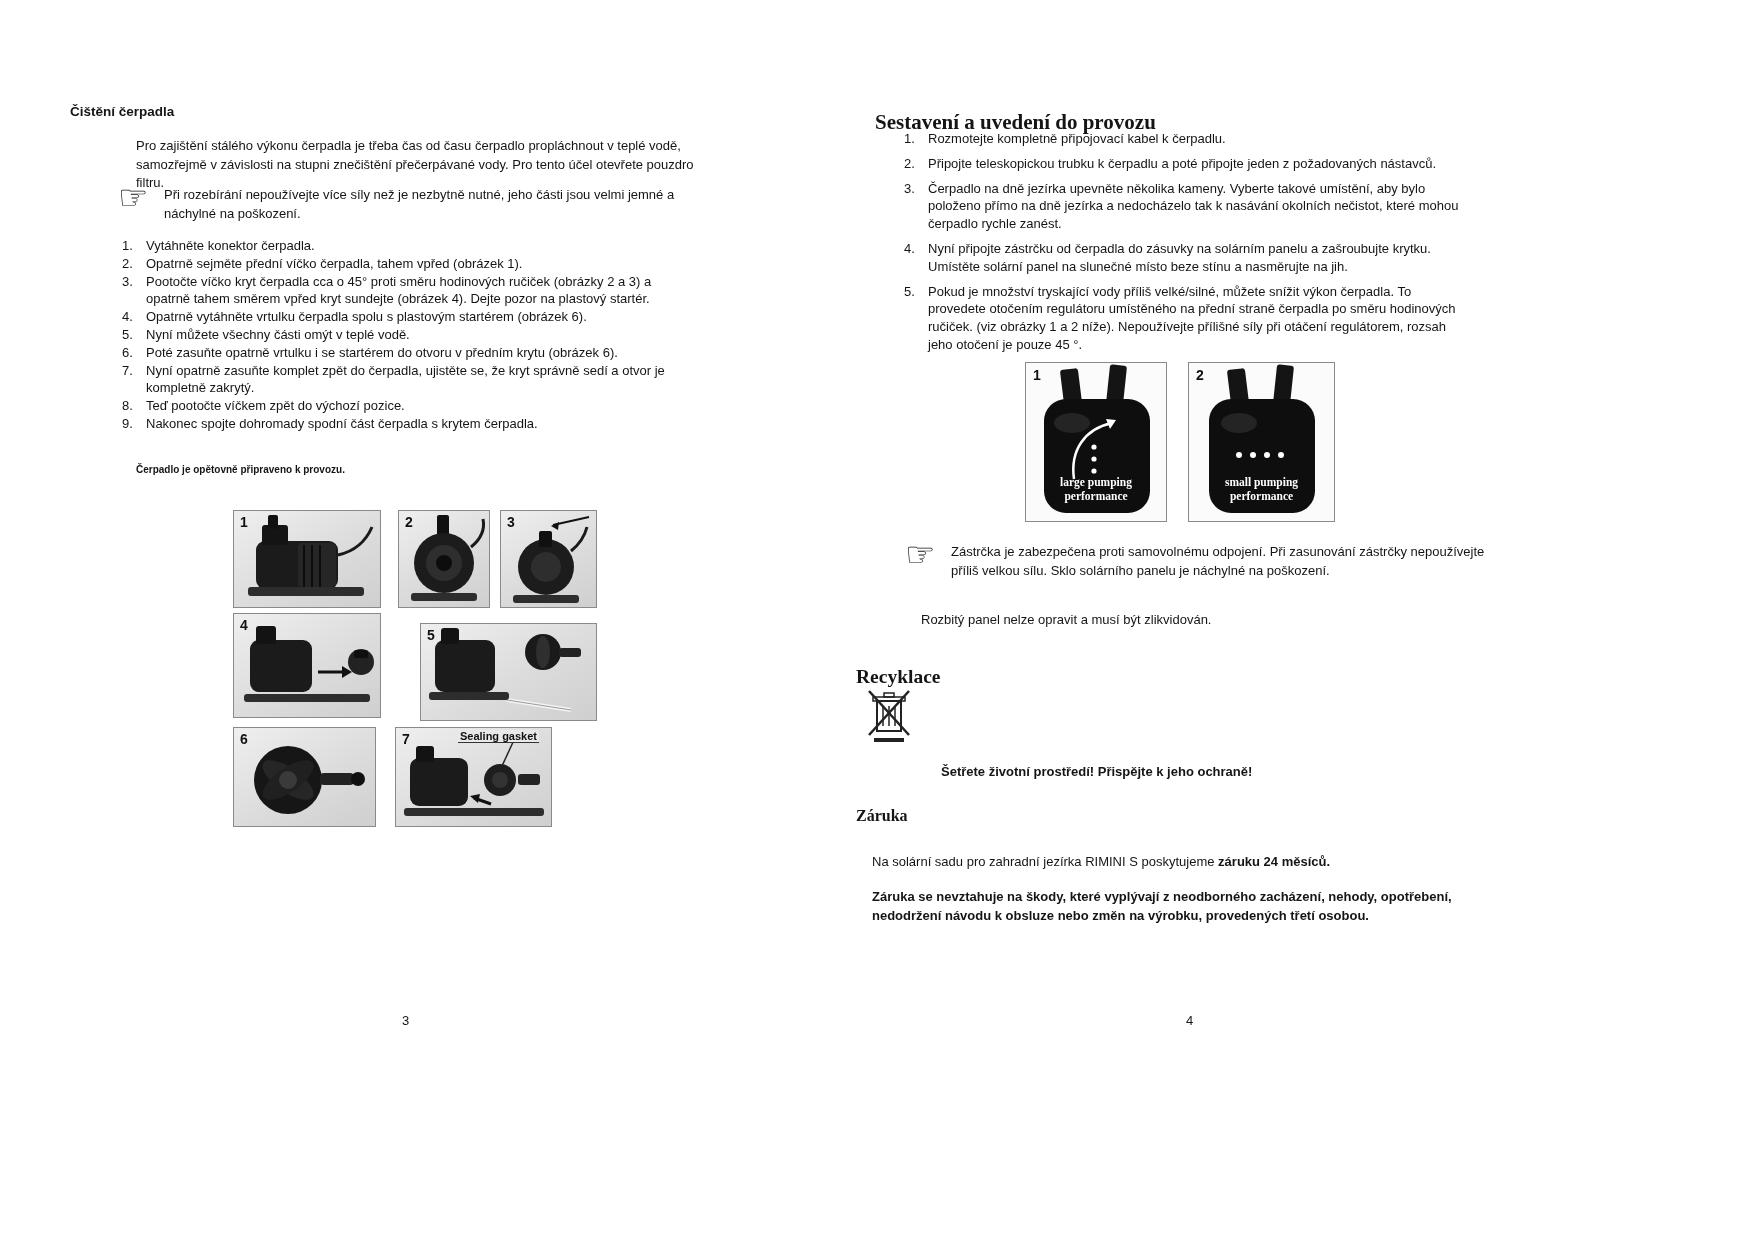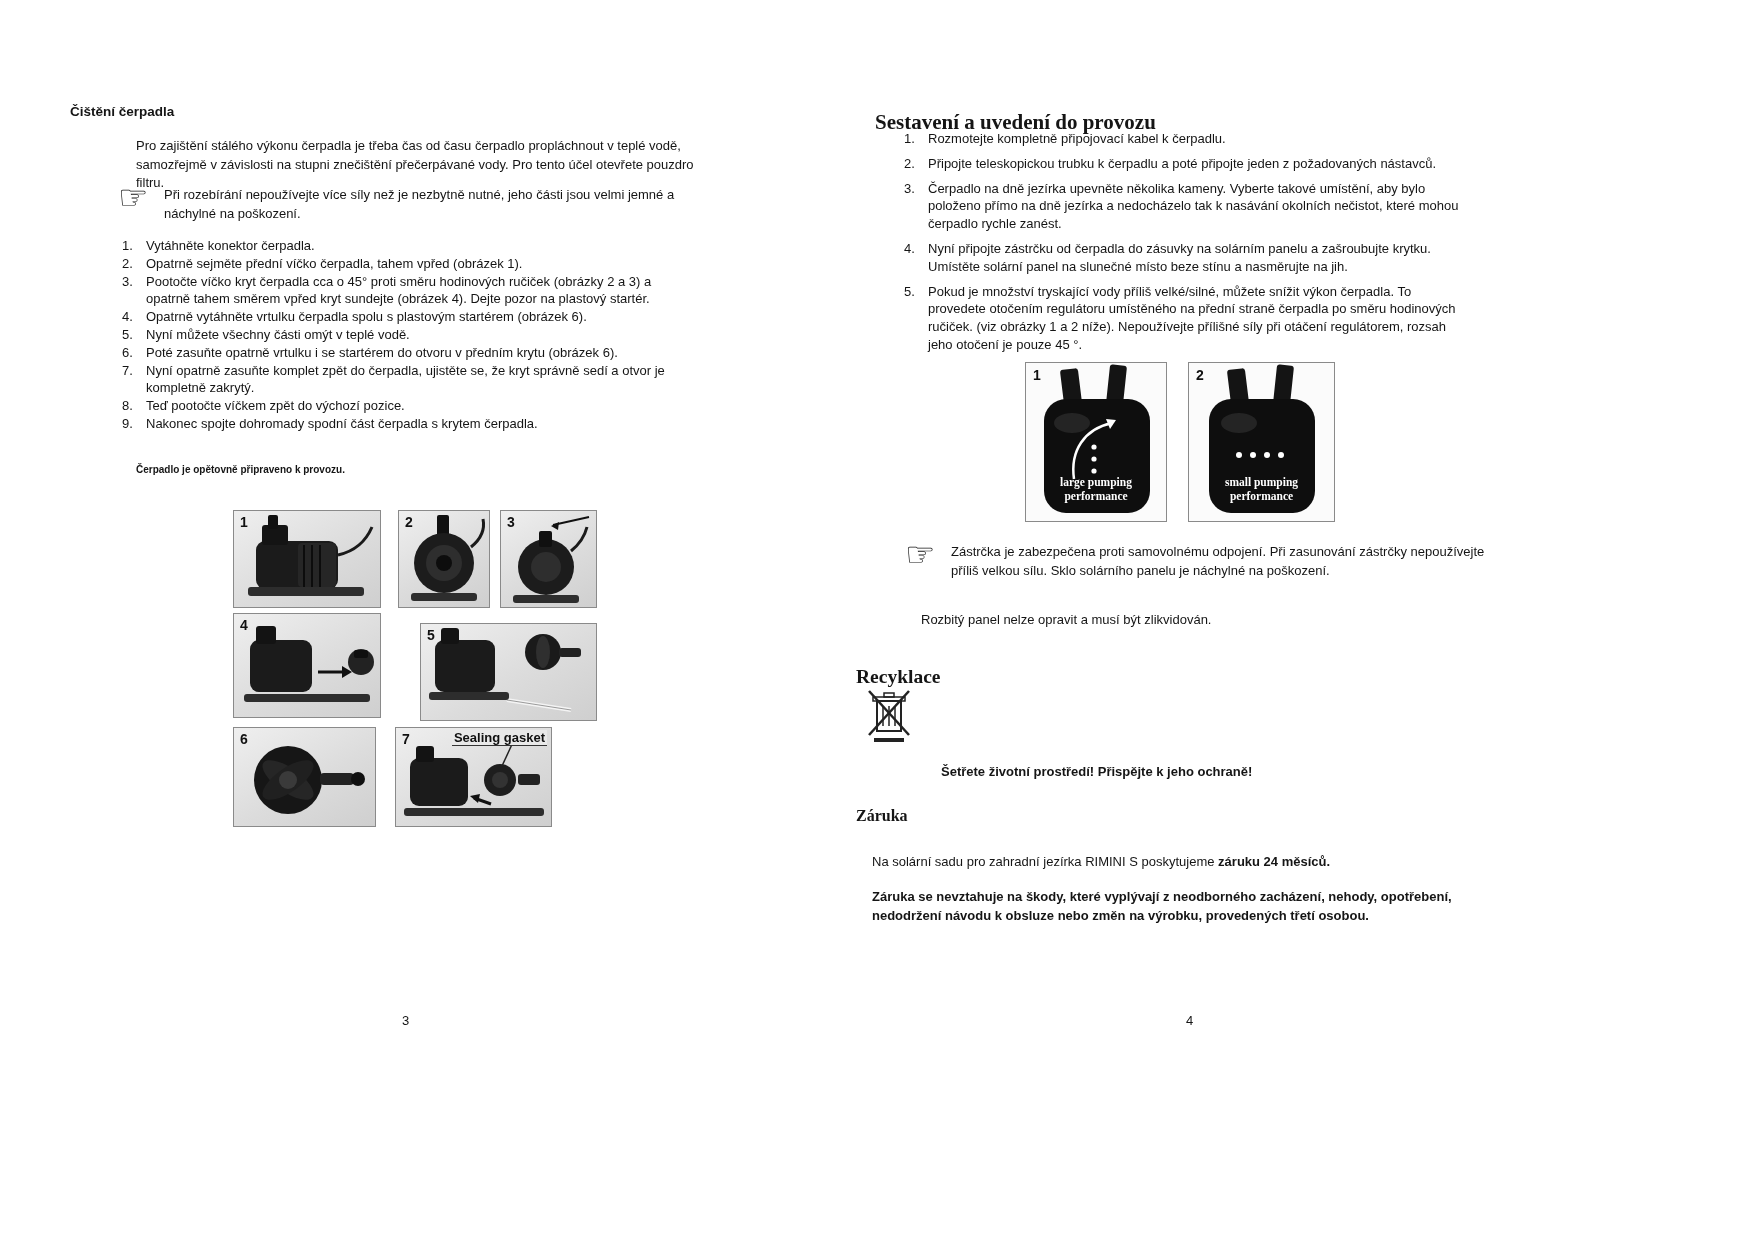--- a/index.html
+++ b/index.html
@@ -33,22 +33,22 @@
     border:1px solid #8a8a8a;
     background:linear-gradient(150deg,#efefef 0%,#dcdcdc 55%,#cfcfcf 100%);
     box-sizing:border-box;
   }
   .photo .fig-num {
     position:absolute; left:6px; top:3px;
     font-size:14px; font-weight:bold; color:#111; z-index:2;
   }
   .photo svg { position:absolute; left:0; top:0; }
   .gasket-label {
-    position:absolute; right:4px; top:2px; z-index:2;
-    font-size:13px; font-weight:bold; color:#111;
+    position:absolute; right:12px; top:2px; z-index:2;
+    font-size:11px; font-weight:bold; color:#111;
     background:#e9e9e9; padding:0 2px; border-bottom:1px solid #333;margin-left:7px;
   }
   .lp-pagenum { left:386px; top:997px; font-size:13px; }
 
   
   .rp-heading  { left:856px; top:93px; font-family:"Liberation Serif", serif; font-size:21px; font-weight:bold;margin-left:19px; }
   .rp-steps    { left:904px; top:130px; width:562px; }
   .rp-steps li { margin-bottom:7px; line-height:18.2px; }
 
   .rfig {

